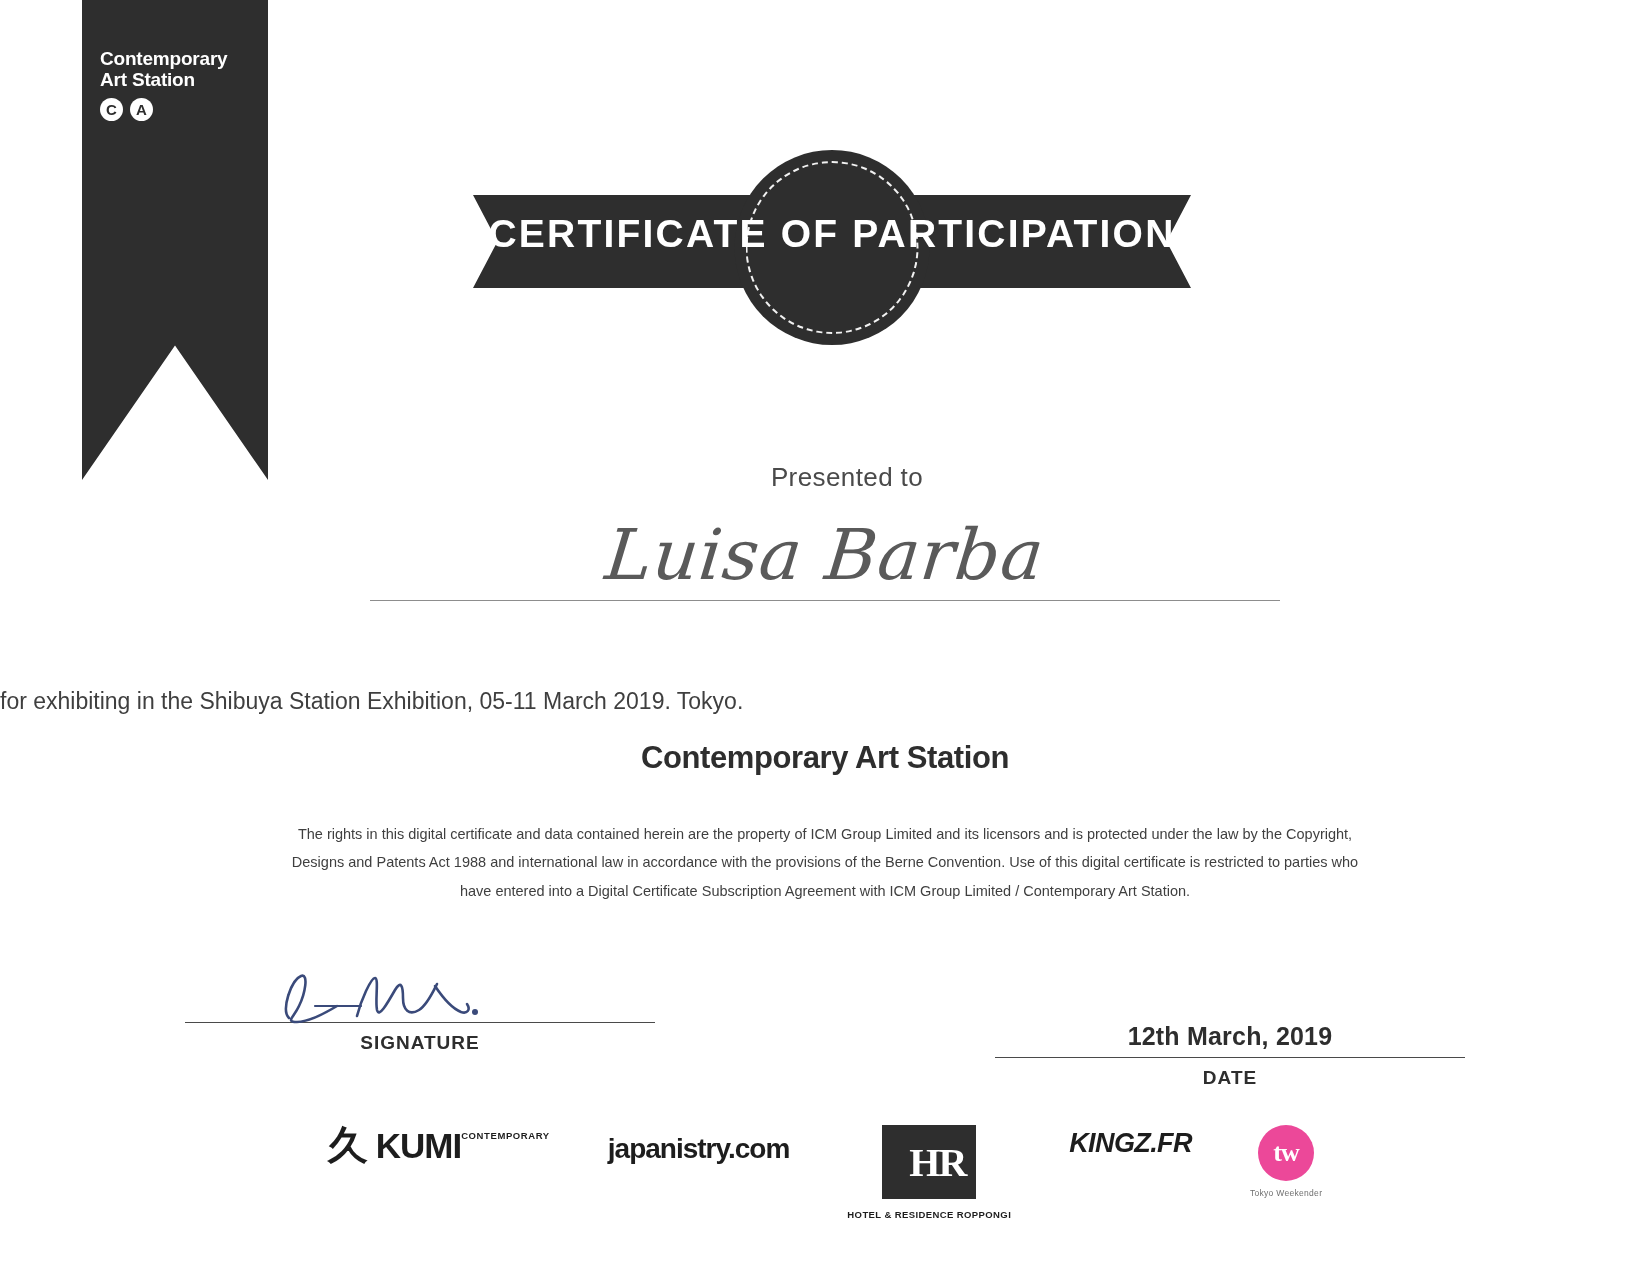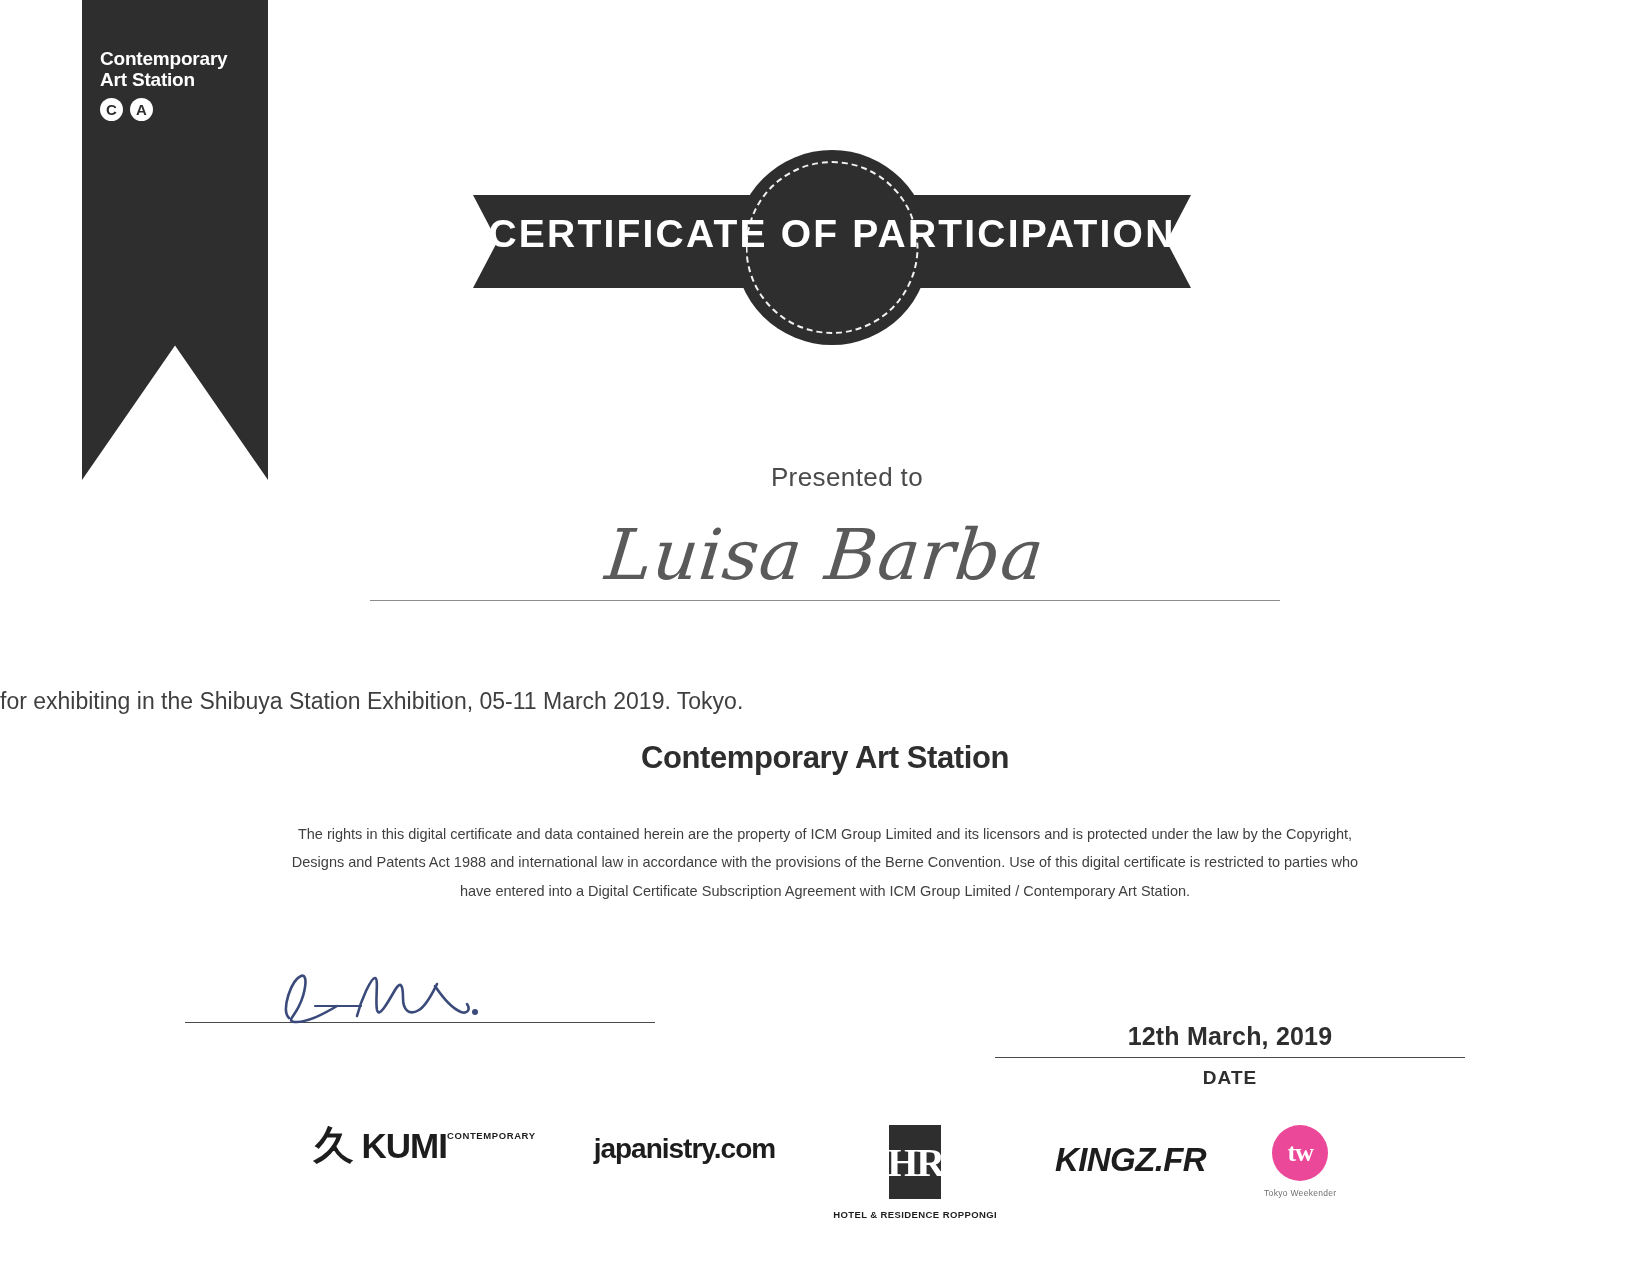--- a/index.html
+++ b/index.html
@@ -266,46 +266,47 @@
     letter-spacing: 0.6px;
     margin-top: 3px;
   }
   .japanistry {
     font-size: 28px;
     font-weight: bold;
     letter-spacing: -1px;
     margin-top: 8px;
   }
   .hr-logo {
-    width: 52px;
+    width: 78px;
     height: 74px;
     background: #2e2e2e;
     color: #ffffff;
     display: flex;
     align-items: center;
     justify-content: center;
     font-size: 40px;
     font-weight: bold;
     font-family: "Liberation Serif", serif;
     letter-spacing: -2px;
+    padding-left: 16px;
   }
   .hr-caption {
     margin-top: 9px;
     font-size: 9.5px;
     font-weight: bold;
     letter-spacing: 0.4px;
     text-align: center;
     line-height: 1.5;
   }
   .kingz {
-    font-size: 33px;
+    font-size: 27px;
     font-weight: bold;
     font-style: italic;
     letter-spacing: -0.6px;
-    margin-top: 16px;
+    margin-top: 3px;
   }
   .tw-circle {
     width: 56px;
     height: 56px;
     border-radius: 50%;
     background: #ec4899;
     color: #ffffff;
     display: flex;
     align-items: center;
     justify-content: center;
@@ -355,20 +356,21 @@
   <div class="sig-scribble">
     <svg width="230" height="62" viewBox="0 0 230 62" fill="none" xmlns="http://www.w3.org/2000/svg" aria-hidden="true">
       <path d="M14 52 C6 44, 16 14, 26 10 C34 7, 30 28, 24 40 C19 51, 10 56, 22 56 C34 56, 52 46, 62 40" stroke="#3a4a7a" stroke-width="2.6" stroke-linecap="round"></path>
       <path d="M40 40 L86 40" stroke="#3a4a7a" stroke-width="2.2" stroke-linecap="round"></path>
       <path d="M82 50 C86 34, 96 12, 100 12 C104 12, 100 34, 102 44 C104 52, 112 38, 120 24 C126 14, 128 20, 128 32 C128 44, 134 50, 144 44 C152 39, 158 26, 162 18" stroke="#3a4a7a" stroke-width="2.6" stroke-linecap="round"></path>
       <path d="M160 20 C168 32, 176 42, 186 46 C192 48, 196 44, 192 38" stroke="#3a4a7a" stroke-width="2.6" stroke-linecap="round"></path>
       <circle cx="200" cy="46" r="3" fill="#3a4a7a"></circle>
     </svg>
   </div>
   <div class="rule"></div>
+  <div class="field-label">SIGNATURE</div>
 </div>
 
 <div class="date-block">
   <div class="sig-scribble"></div>
   <div class="date-value">12th March, 2019</div>
   <div class="rule"></div>
   <div class="field-label">DATE</div>
 </div>
 
 <div class="sponsors">

